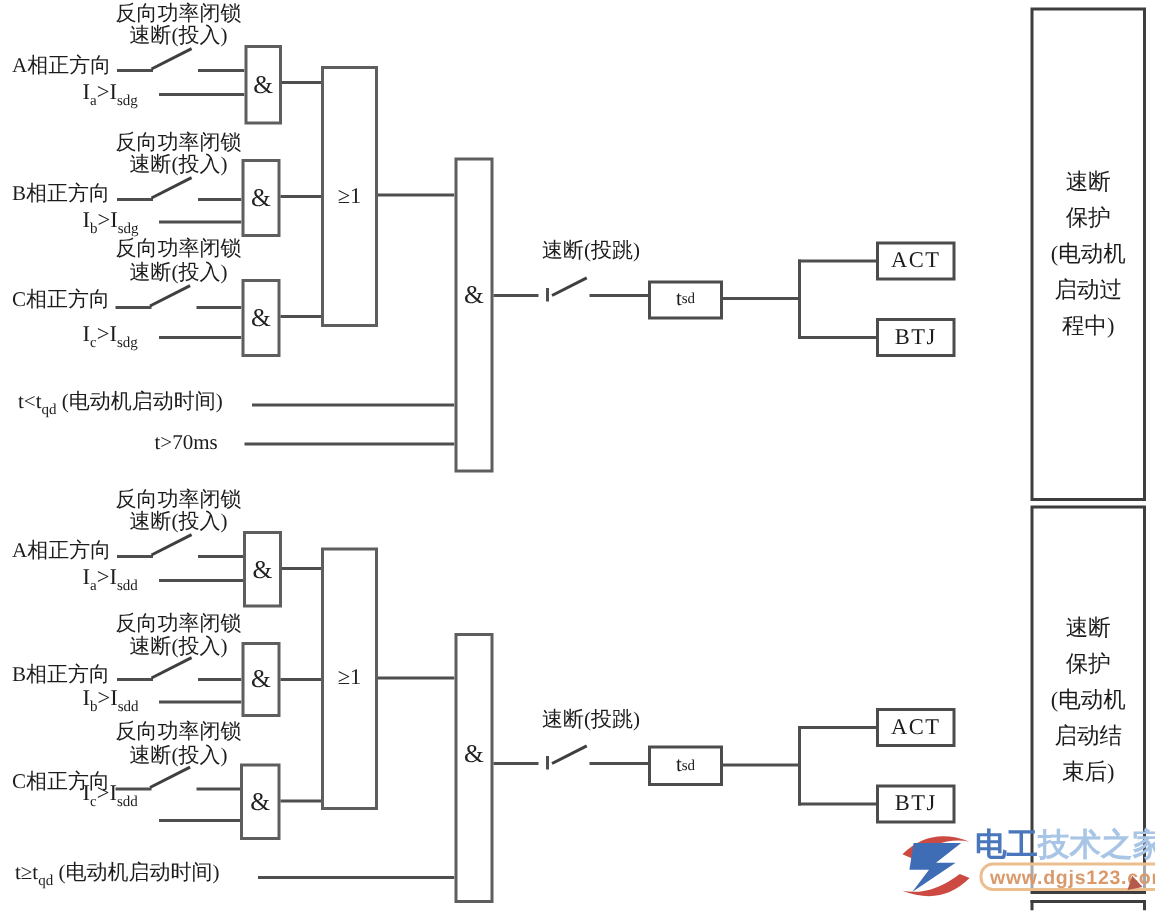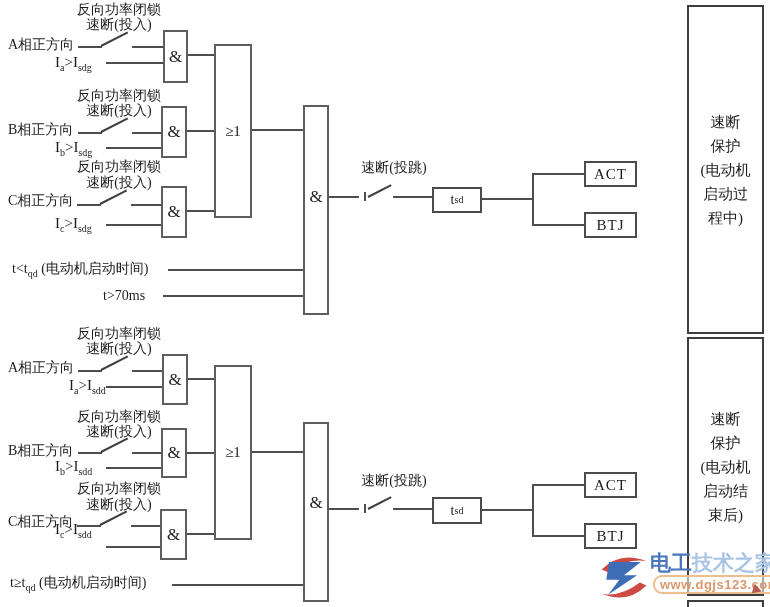--- a/index.html
+++ b/index.html
@@ -122,21 +122,21 @@
 
   <div>
 
     <div>
       <div class="lbl ctr" style="left:60px;top:326px;width:118px;">反向功率闭锁</div>
       <div class="lbl ctr" style="left:60px;top:341px;width:118px;">速断(投入)</div>
       <div class="lbl" style="left:8px;top:360px;">A相正方向</div>
       <i class="hw" style="left:78px;top:370px;width:24px;"></i>
       <i class="blade" style="left:101px;top:369px;width:30px;"></i>
       <i class="hw" style="left:132px;top:370px;width:30px;"></i>
-      <div class="lbl cur" style="left:69px;top:378px;"><span>I</span><sub>a</sub><span>&gt;</span><span>I</span><sub>sdd</sub></div>
+      <div class="lbl cur" style="left:55px;top:378px;"><span>I</span><sub>a</sub><span>&gt;</span><span>I</span><sub>sdd</sub></div>
       <i class="hw" style="left:106px;top:386px;width:56px;"></i>
       <div class="gate" style="left:162px;top:354px;width:26px;height:51px;">&amp;</div>
       <i class="hw" style="left:188px;top:378px;width:26px;"></i>
     </div>
 
     <div>
       <div class="lbl ctr" style="left:60px;top:409px;width:118px;">反向功率闭锁</div>
       <div class="lbl ctr" style="left:60px;top:424px;width:118px;">速断(投入)</div>
       <div class="lbl" style="left:8px;top:443px;">B相正方向</div>
       <i class="hw" style="left:78px;top:452px;width:24px;"></i>

